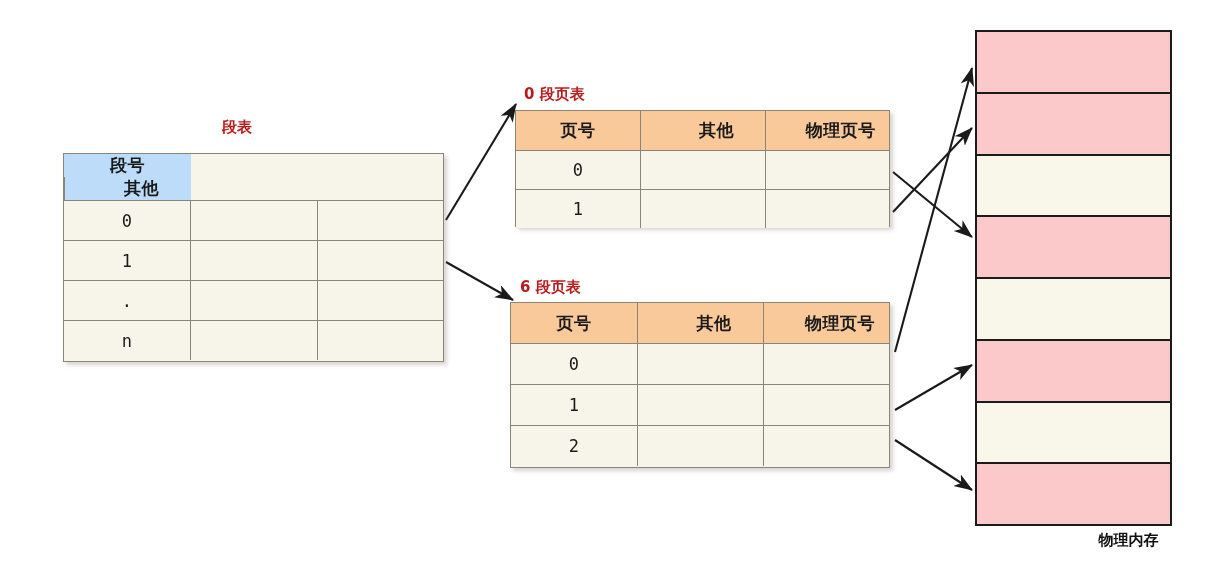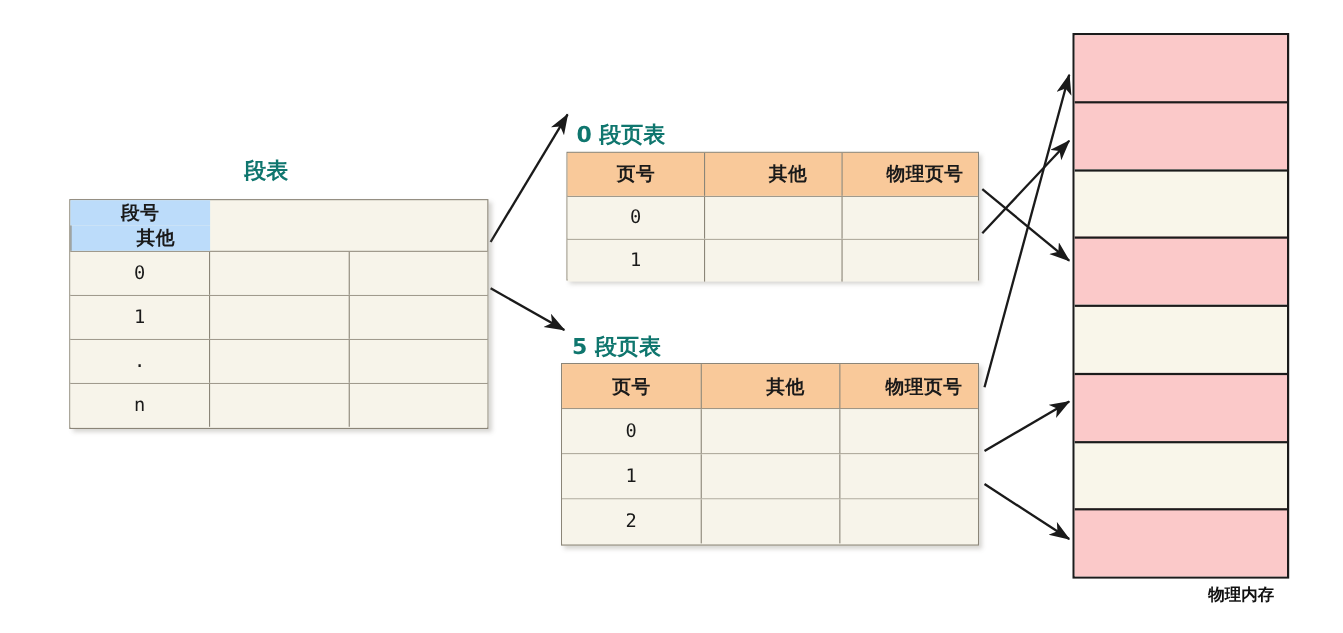--- a/index.html
+++ b/index.html
@@ -23,21 +23,20 @@
     pointer-events: none;
   }
 
   
   .tbl {
     position: absolute;
     box-sizing: border-box;
     border: 1.6px solid #8b8578;
     background: #f7f4ea;
     box-shadow: 3px 3px 4px rgba(120,115,105,0.30);
-    margin-top: 28px;
   }
   .tbl .row {
     display: flex;
     box-sizing: border-box;
     width: 100%;
   }
   .tbl .row + .row {
     border-top: 1.4px solid #8b8578;
   }
   .tbl .cell {
@@ -57,25 +56,24 @@
     font-weight: bold;
     font-size: 17px;
   }
   .seg-hdr .cell { background: #bcdcfa; }
   .pg-hdr  .cell { background: #f9c99a; }
   .body-cell { background: #f7f4ea; font-family: "DejaVu Sans Mono", "Liberation Mono", monospace; }
 
   
   .title {
     position: absolute;
-    font-size: 20px;
+    font-size: 15px;
     font-weight: bold;
-    color: #0f766e;
+    color: #b91c1c;
     white-space: nowrap;
-    margin-top: 24px;
   }
 
   
   #memory {
     position: absolute;
     left: 975px;
     top: 30px;
     width: 197px;
     height: 496px;
     box-sizing: border-box;
@@ -186,21 +184,21 @@
       <div class="cell body-cell" style="width:125px;"></div>
       <div class="cell body-cell" style="width:125px;"></div>
     </div>
     <div class="row" style="height:39px;">
       <div class="cell body-cell" style="width:125px;">1</div>
       <div class="cell body-cell" style="width:125px;"></div>
       <div class="cell body-cell" style="width:125px;"></div>
     </div>
   </div>
 
-  <div class="title" style="left:520px; top:278px;">5 段页表</div>
+  <div class="title" style="left:520px; top:278px;">6 段页表</div>
 
   <div class="tbl" id="page-table-1" style="left:510px; top:302px; width:380px; height:166px;">
     <div class="row hdr pg-hdr" style="height:40px;">
       <div class="cell" style="width:126px;">页号</div>
       <div class="cell" style="width:126px;">其他</div>
       <div class="cell" style="width:126px;">物理页号</div>
     </div>
     <div class="row" style="height:41px;">
       <div class="cell body-cell" style="width:126px;">0</div>
       <div class="cell body-cell" style="width:126px;"></div>

